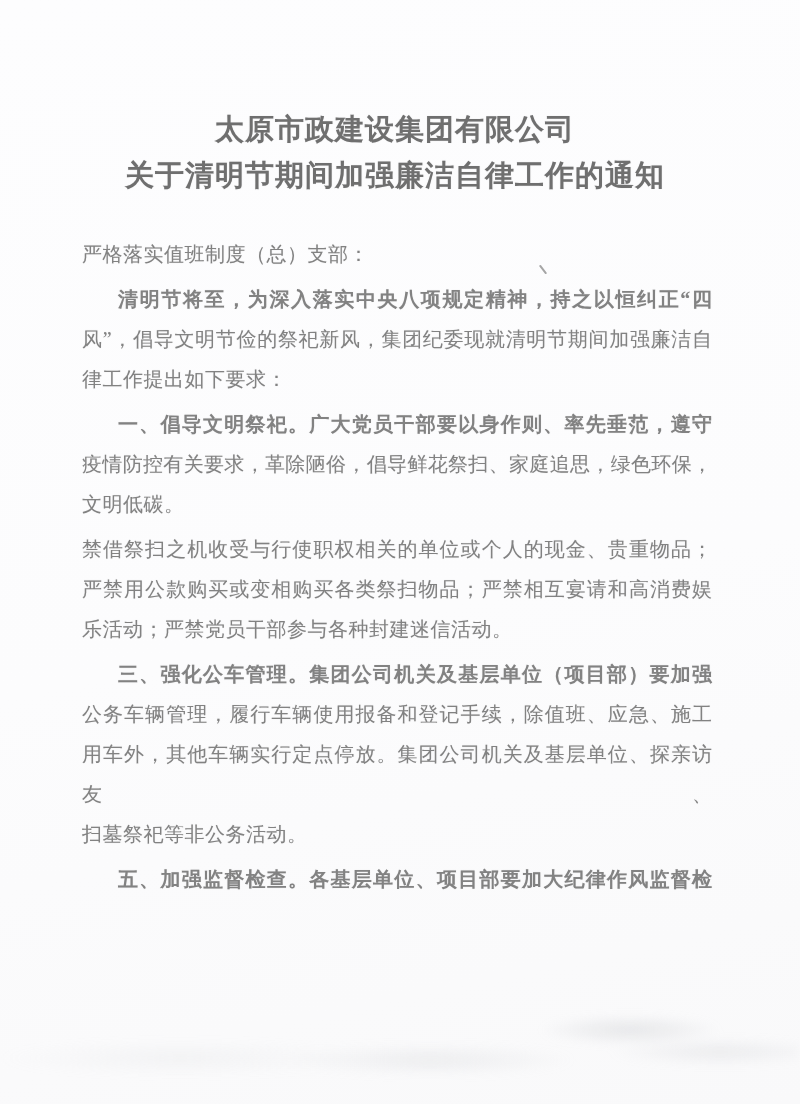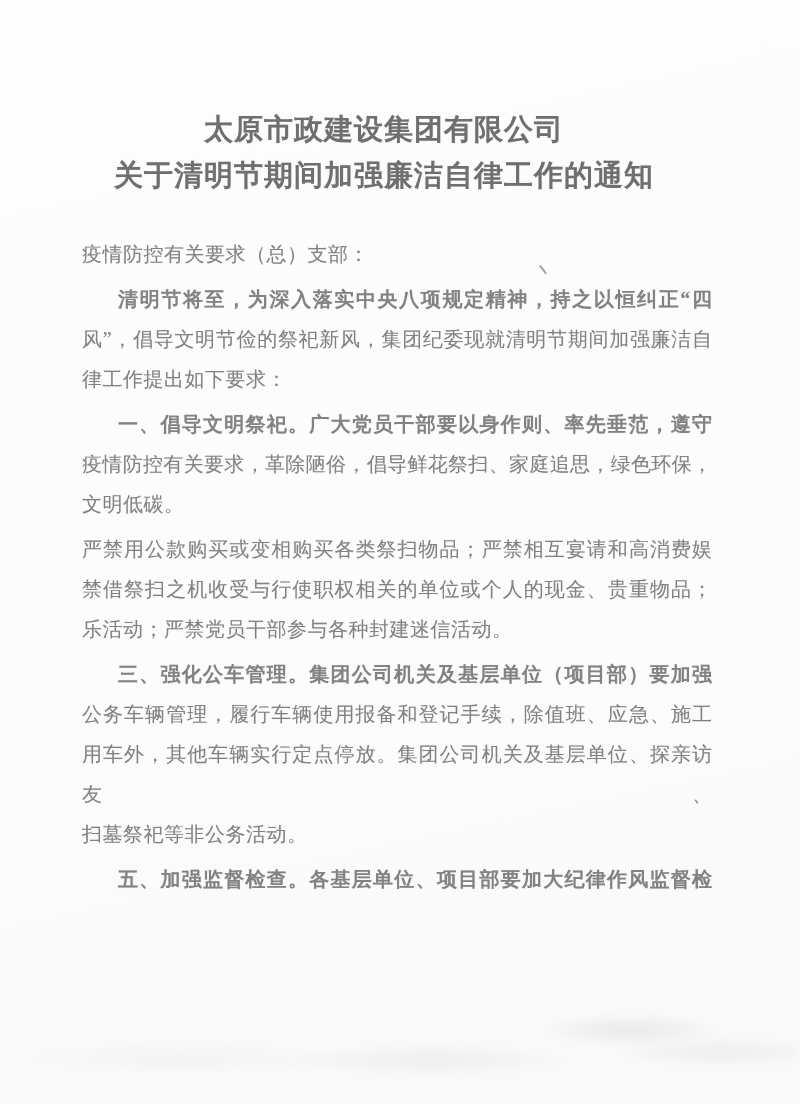--- a/index.html
+++ b/index.html
@@ -11,21 +11,21 @@
     height: 1104px;
     overflow: hidden;
     background: linear-gradient(168deg, #fdfdfe 0%, #fcfcfd 55%, #f9f9fa 100%);
     font-family: "Liberation Serif", "DejaVu Serif", serif;
   }
 
   
   .title {
     position: absolute;
     top: 106px;
-    left: 69px;
+    left: 80px;
     width: 630px;
     margin: 0;
     text-align: center;
     font-size: 29px;
     font-weight: 700;
     line-height: 46px;
     letter-spacing: 1px;
     color: var(--title-text, #6f6f6f);
     text-shadow: 0 0 1px rgba(110,110,110,0.25);
   }
@@ -91,38 +91,38 @@
   <h1 class="title">
     <span class="tline">太原市政建设集团有限公司</span>
     <span class="tline">关于清明节期间加强廉洁自律工作的通知</span>
   </h1>
 
   <div class="tick"></div>
 
   <div class="docbody">
 
     <div class="para">
-      <div class="line">疫情防控有关要求（总）支部：</div>
+      <div class="line">严格落实值班制度（总）支部：</div>
     </div>
 
     <div class="para">
       <div class="line j ind">清明节将至，为深入落实中央八项规定精神，持之以恒纠正“四</div>
       <div class="line j">风”，倡导文明节俭的祭祀新风，集团纪委现就清明节期间加强廉洁自</div>
       <div class="line">律工作提出如下要求：</div>
     </div>
 
     <div class="para">
       <div class="line j ind">一、倡导文明祭祀。广大党员干部要以身作则、率先垂范，遵守</div>
       <div class="line j">疫情防控有关要求，革除陋俗，倡导鲜花祭扫、家庭追思，绿色环保，</div>
       <div class="line">文明低碳。</div>
     </div>
 
     <div class="para">
+      <div class="line j">禁借祭扫之机收受与行使职权相关的单位或个人的现金、贵重物品；</div>
       <div class="line j">严禁用公款购买或变相购买各类祭扫物品；严禁相互宴请和高消费娱</div>
-      <div class="line j">禁借祭扫之机收受与行使职权相关的单位或个人的现金、贵重物品；</div>
       <div class="line">乐活动；严禁党员干部参与各种封建迷信活动。</div>
     </div>
 
     <div class="para">
       <div class="line j ind">三、强化公车管理。集团公司机关及基层单位（项目部）要加强</div>
       <div class="line j">公务车辆管理，履行车辆使用报备和登记手续，除值班、应急、施工</div>
       <div class="line j">用车外，其他车辆实行定点停放。集团公司机关及基层单位、探亲访友、</div>
       <div class="line">扫墓祭祀等非公务活动。</div>
     </div>
 

